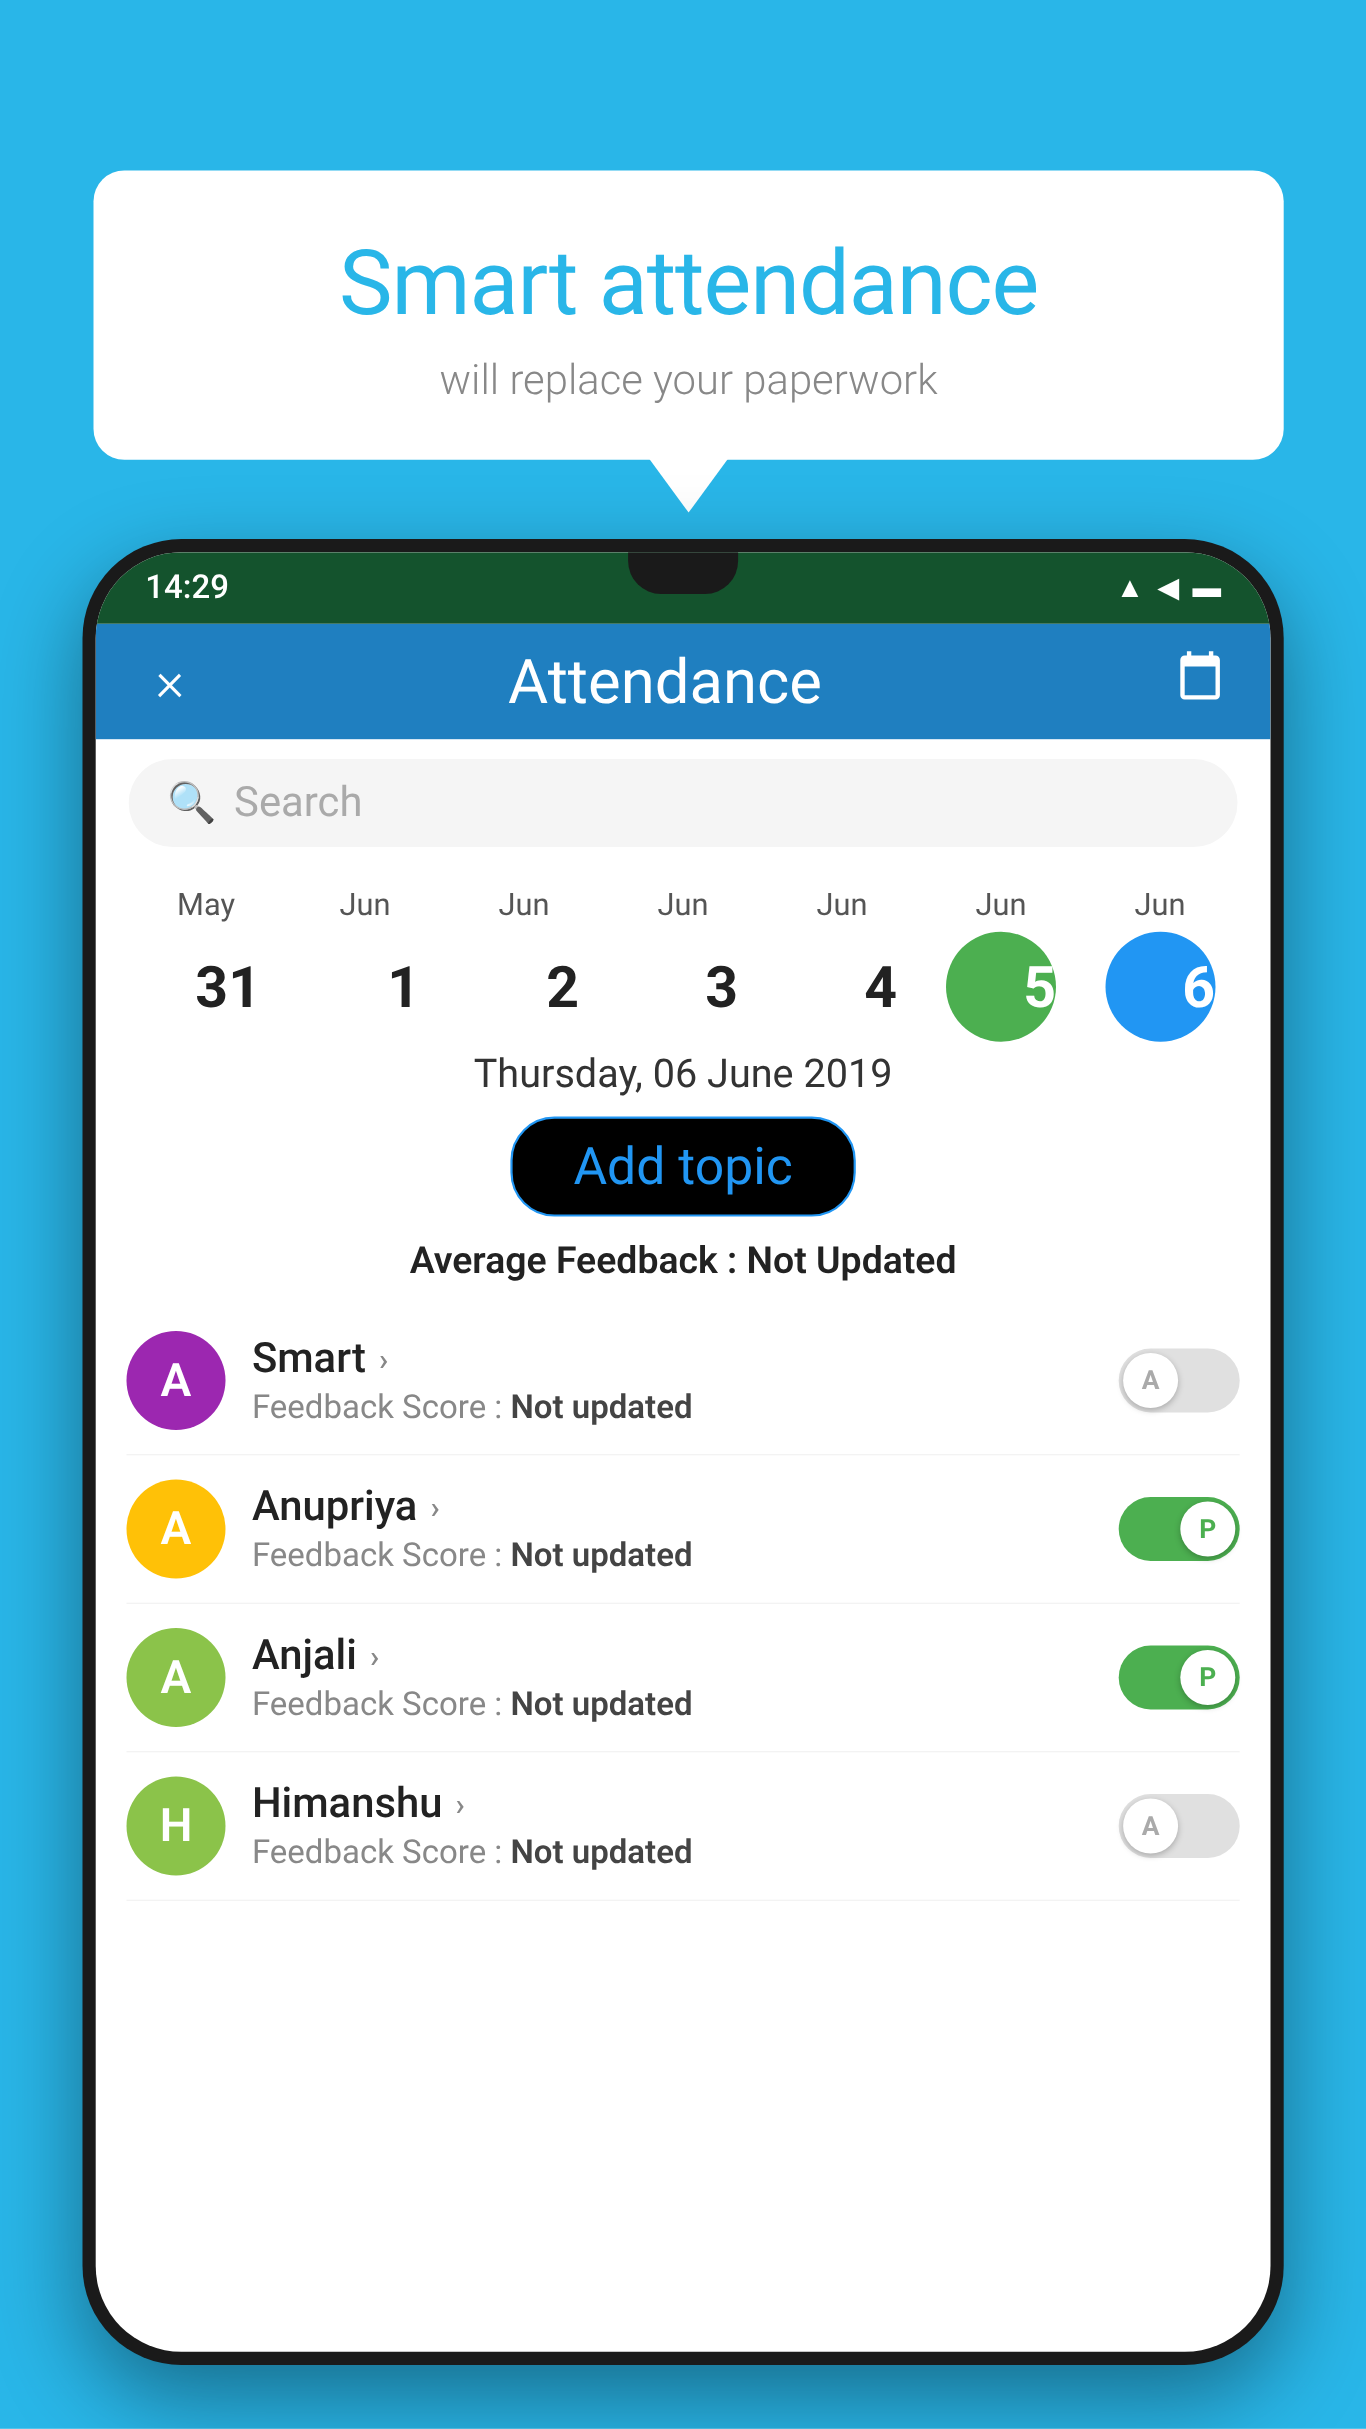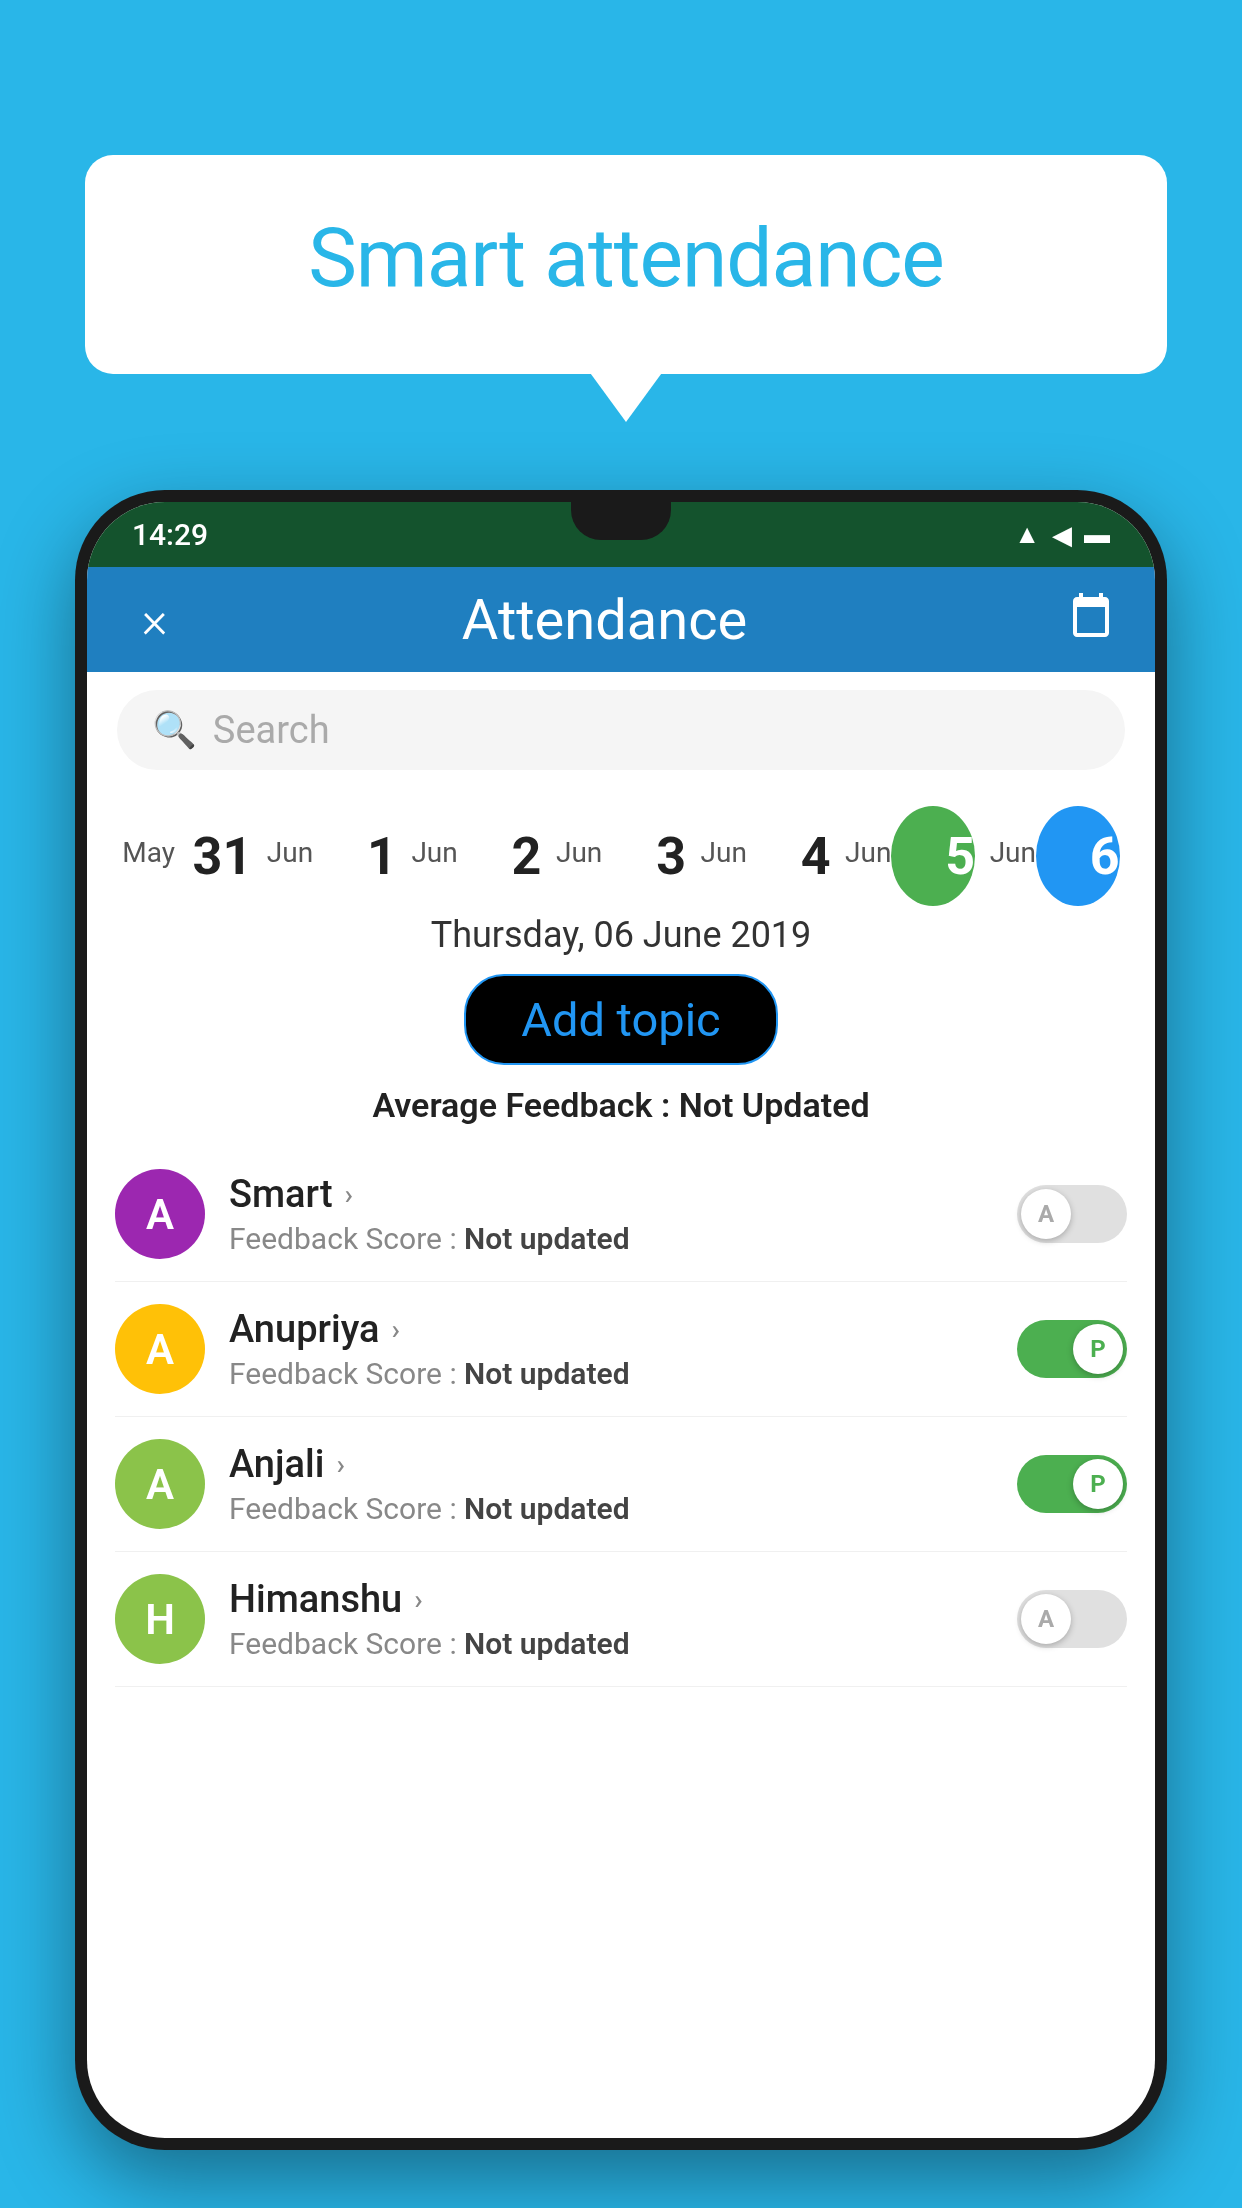--- a/index.html
+++ b/index.html
@@ -172,21 +172,21 @@
     
     .date-strip {
       display: flex;
       justify-content: space-around;
       padding: 18px 28px 0;
       align-items: flex-start;
     }
 
     .date-col {
       display: flex;
-      flex-direction: row;
+      flex-direction: column;
       align-items: center;
       width: 130px;
     }
 
     .month-label {
       font-size: 28px;
       color: #555;
       margin-bottom: 8px;
     }
 
@@ -354,20 +354,21 @@
 
     .toggle-on .toggle-knob {
       color: #4CAF50;
     }
   </style>
 </head>
 <body>
 
 <div class="speech-bubble">
   <h1>Smart attendance</h1>
+  <p>will replace your paperwork</p>
 </div>
 
 <div class="phone-wrapper">
   <div class="phone-outer">
     <div class="phone-inner">
 
       <div class="status-bar">
         <div class="notch"></div>
         <span class="status-time">14:29</span>
         <div class="status-icons">

